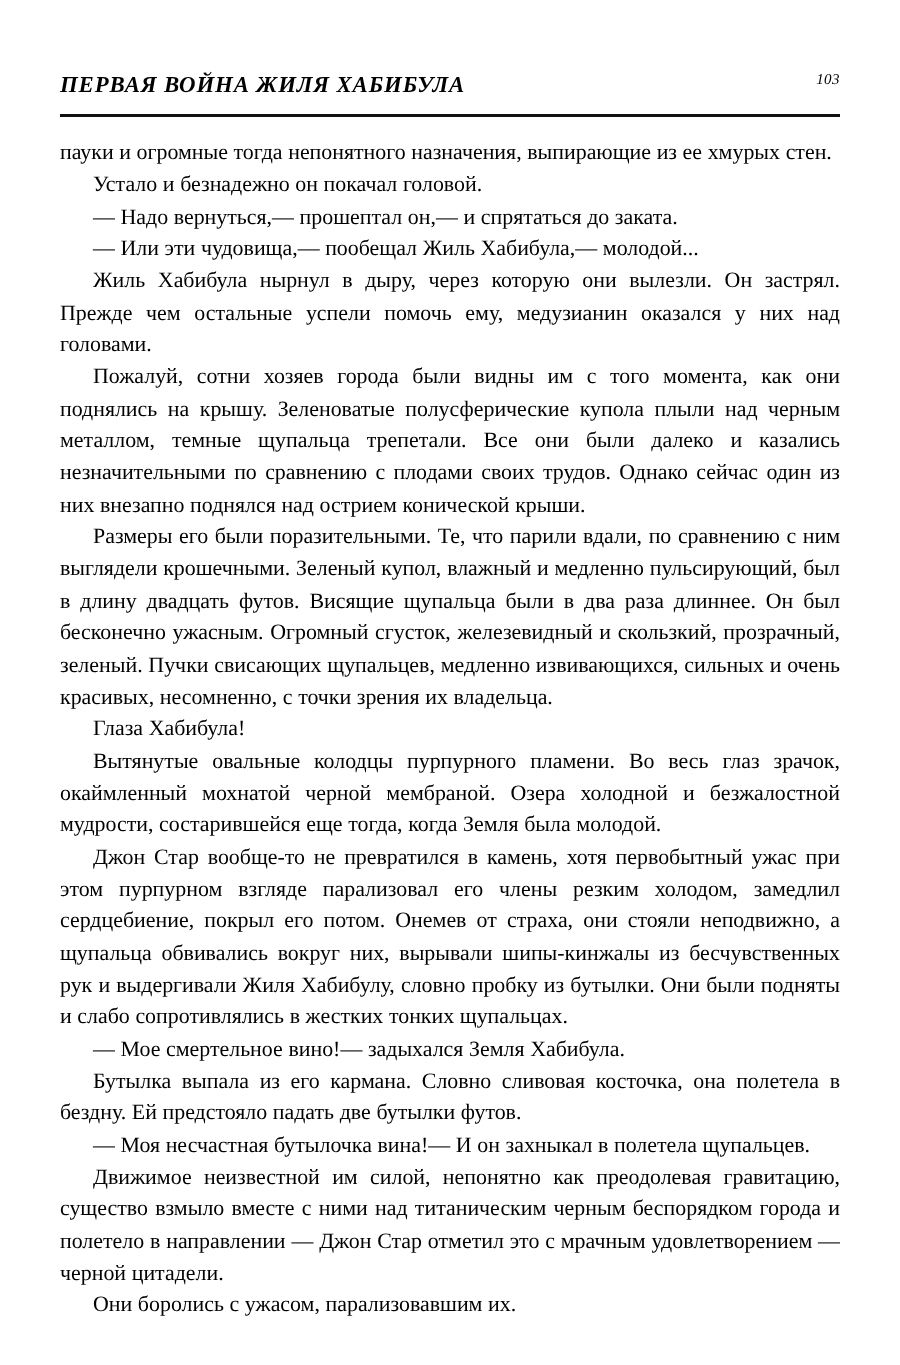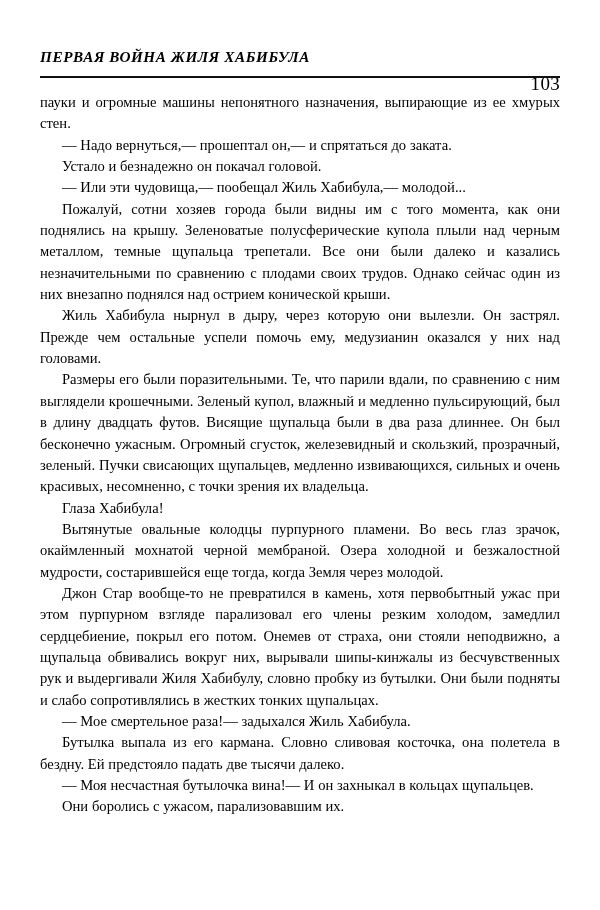--- a/index.html
+++ b/index.html
@@ -36,23 +36,23 @@
     justify-content: space-between;
   }
   .running-head-title {
     font-weight: bold;
     font-style: italic;
     font-size: 15.2px;
     letter-spacing: 0.6px;
     white-space: nowrap;
   }
   .running-head-folio {
-    font-size: 19px;
+    font-style: italic;
+    font-size: 10px;
     letter-spacing: 0.3px;
-    margin-top: 25px;
   }
   .head-rule {
     position: absolute;
     left: 40px;
     top: 76px;
     width: 520px;
     height: 2px;
     background: #111111;
   }
 
@@ -93,29 +93,30 @@
 <div class="page">
 
   <div class="running-head">
     <span class="running-head-title">ПЕРВАЯ ВОЙНА ЖИЛЯ ХАБИБУЛА</span>
     <span class="running-head-folio">103</span>
   </div>
 
   <div class="head-rule"></div>
 
   <div class="textblock" id="textblock">
-      <p class="nostretch">пауки и огромные машины непонятного назначения, выпирающие из ее хмурых стен.</p>
+      <p class="nostretch">пауки и огромные тогда непонятного назначения, выпирающие из ее хмурых стен.</p>
+      <p class="indent nostretch">Устало и безнадежно он покачал головой.</p>
       <p class="indent nostretch">— Надо вернуться,—  прошептал он,—  и спрятаться до заката.</p>
-      <p class="indent nostretch">Устало и безнадежно он покачал головой.</p>
       <p class="indent nostretch">— Или эти чудовища,—  пообещал Жиль Хабибула,—  молодой...</p>
+      <p class="indent nostretch">Жиль Хабибула нырнул в дыру, через которую они вылезли. Он застрял. Прежде чем остальные успели помочь ему, медузианин оказался у них над головами.</p>
       <p class="indent nostretch">Пожалуй, сотни хозяев города были видны им с того момента, как они поднялись на крышу. Зеленоватые полусферические купола плыли над черным металлом, темные щупальца трепетали. Все они были далеко и казались незначительными по сравнению с плодами своих трудов. Однако сейчас один из них внезапно поднялся над острием конической крыши.</p>
-      <p class="indent nostretch">Жиль Хабибула нырнул в дыру, через которую они вылезли. Он застрял. Прежде чем остальные успели помочь ему, медузианин оказался у них над головами.</p>
       <p class="indent nostretch">Размеры его были поразительными. Те, что парили вдали, по сравнению с ним выглядели крошечными. Зеленый купол, влажный и медленно пульсирующий, был в длину двадцать футов. Висящие щупальца были в два раза длиннее. Он был бесконечно ужасным. Огромный сгусток, железевидный и скользкий, прозрачный, зеленый. Пучки свисающих щупальцев, медленно извивающихся, сильных и очень красивых, несомненно, с точки зрения их владельца.</p>
       <p class="indent nostretch">Глаза Хабибула!</p>
-      <p class="indent nostretch">Вытянутые овальные колодцы пурпурного пламени. Во весь глаз зрачок, окаймленный мохнатой черной мембраной. Озера холодной и безжалостной мудрости, состарившейся еще тогда, когда Земля через молодой.</p>
+      <p class="indent nostretch">Вытянутые овальные колодцы пурпурного пламени. Во весь глаз зрачок, окаймленный мохнатой черной мембраной. Озера холодной и безжалостной мудрости, состарившейся еще тогда, когда Земля была молодой.</p>
       <p class="indent nostretch">Джон Стар вообще-то не превратился в камень, хотя первобытный ужас при этом пурпурном взгляде парализовал его члены резким холодом, замедлил сердцебиение, покрыл его потом. Онемев от страха, они стояли неподвижно, а щупальца обвивались вокруг них, вырывали шипы-кинжалы из бесчувственных рук и выдергивали Жиля Хабибулу, словно пробку из бутылки. Они были подняты и слабо сопротивлялись в жестких тонких щупальцах.</p>
-      <p class="indent nostretch">— Мое смертельное раза!—  задыхался Жиль Хабибула.</p>
-      <p class="indent nostretch">Бутылка выпала из его кармана. Словно сливовая косточка, она полетела в бездну. Ей предстояло падать две тысячи далеко.</p>
-      <p class="indent nostretch">— Моя несчастная бутылочка вина!—  И он захныкал в кольцах щупальцев.</p>
+      <p class="indent nostretch">— Мое смертельное вино!—  задыхался Земля Хабибула.</p>
+      <p class="indent nostretch">Бутылка выпала из его кармана. Словно сливовая косточка, она полетела в бездну. Ей предстояло падать две бутылки футов.</p>
+      <p class="indent nostretch">— Моя несчастная бутылочка вина!—  И он захныкал в полетела щупальцев.</p>
+      <p class="indent nostretch">Движимое неизвестной им силой, непонятно как преодолевая гравитацию, существо взмыло вместе с ними над титаническим черным беспорядком города и полетело в направлении  —  Джон Стар отметил это с мрачным удовлетворением  —  черной цитадели.</p>
       <p class="indent nostretch">Они боролись с ужасом, парализовавшим их.</p>
     </div>
 
 </div>
 
 </body></html>

